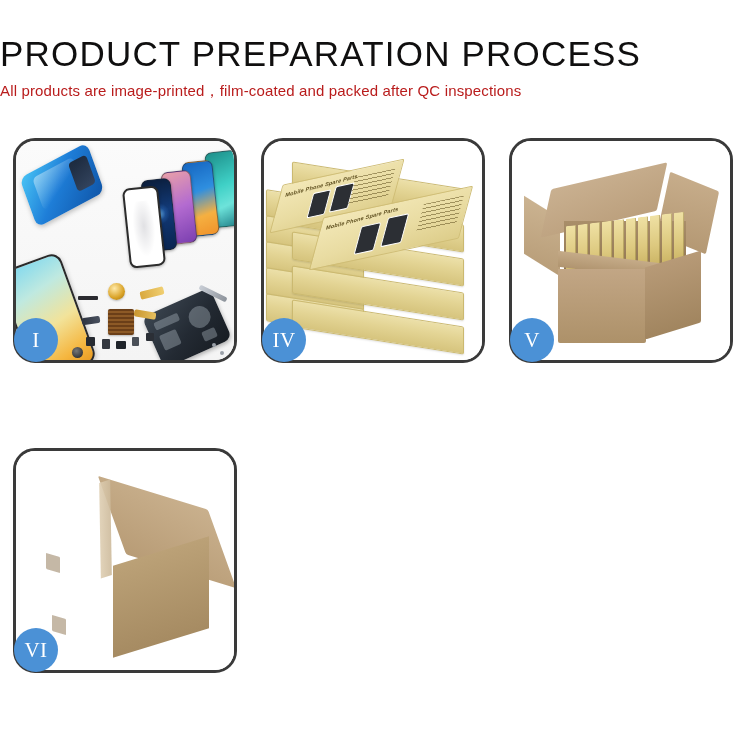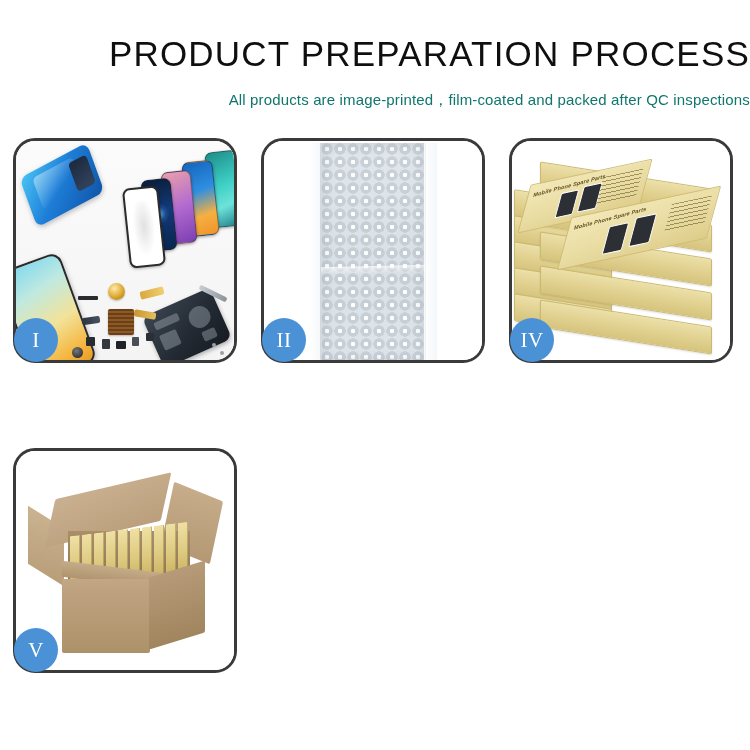--- a/index.html
+++ b/index.html
@@ -15,38 +15,38 @@
   }
   .page {
     position: relative;
     width: 750px;
     height: 750px;
   }
 
   
   .header {
     padding-top: 36px;
-    text-align: right;
+    text-align: left;
   }
   .title {
     font-family: "Liberation Sans", sans-serif;
     font-size: 35px;
     font-weight: 400;
     letter-spacing: 1.2px;
     color: #100f0f;
     line-height: 1.05;
     white-space: nowrap;
   }
   .subtitle {
-    margin-top: 18px;
+    margin-top: 9px;
     font-family: "Liberation Sans", sans-serif;
     font-size: 15px;
     font-weight: 400;
     letter-spacing: 0.15px;
-    color: #0f766e;
+    color: #b91c1c;
     white-space: nowrap;
   }
 
   
   .grid {
     position: absolute;
     top: 138px;
     left: 13px;
     width: 724px;
     display: grid;
@@ -561,29 +561,20 @@
           <span class="part cam"></span>
           <span class="part screw1"></span>
           <span class="part screw2"></span>
           <span class="part tool"></span>
         </div>
 
       </div>
       <div class="badge">I</div>
     </div>
 
-    <div class="panel">
-      <div class="panel-inner p2">
-        <div class="bubble-sheet">
-          <span class="bubble-edge left"></span>
-          <span class="bubble-edge right"></span>
-        </div>
-      </div>
-      <div class="badge">II</div>
-    </div>
 
 
     <div class="panel">
       <div class="panel-inner p4">
         <div class="stack">
           <div class="kbox kL1"></div>
           <div class="kbox kL2"></div>
           <div class="kbox kL3"></div>
           <div class="kbox kL4"></div>
           <div class="kbox kL5"></div>
@@ -630,15 +621,27 @@
           <i></i>
           <i></i>
         </div>
         <div class="c5-frontflap"></div>
         <div class="c5-front"></div>
         <div class="c5-side"></div>
       </div>
       <div class="badge">V</div>
     </div>
 
+    <div class="panel">
+      <div class="panel-inner p6">
+        <div class="c6-top"></div>
+        <div class="c6-top2"></div>
+        <div class="c6-tape"></div>
+        <div class="c6-left"></div>
+        <div class="c6-right"></div>
+        <span class="c6-seam c6-s1"></span>
+        <span class="c6-seam c6-s2"></span>
+      </div>
+      <div class="badge">VI</div>
+    </div>
 
   </div>
 </div>
 
 </body></html>

